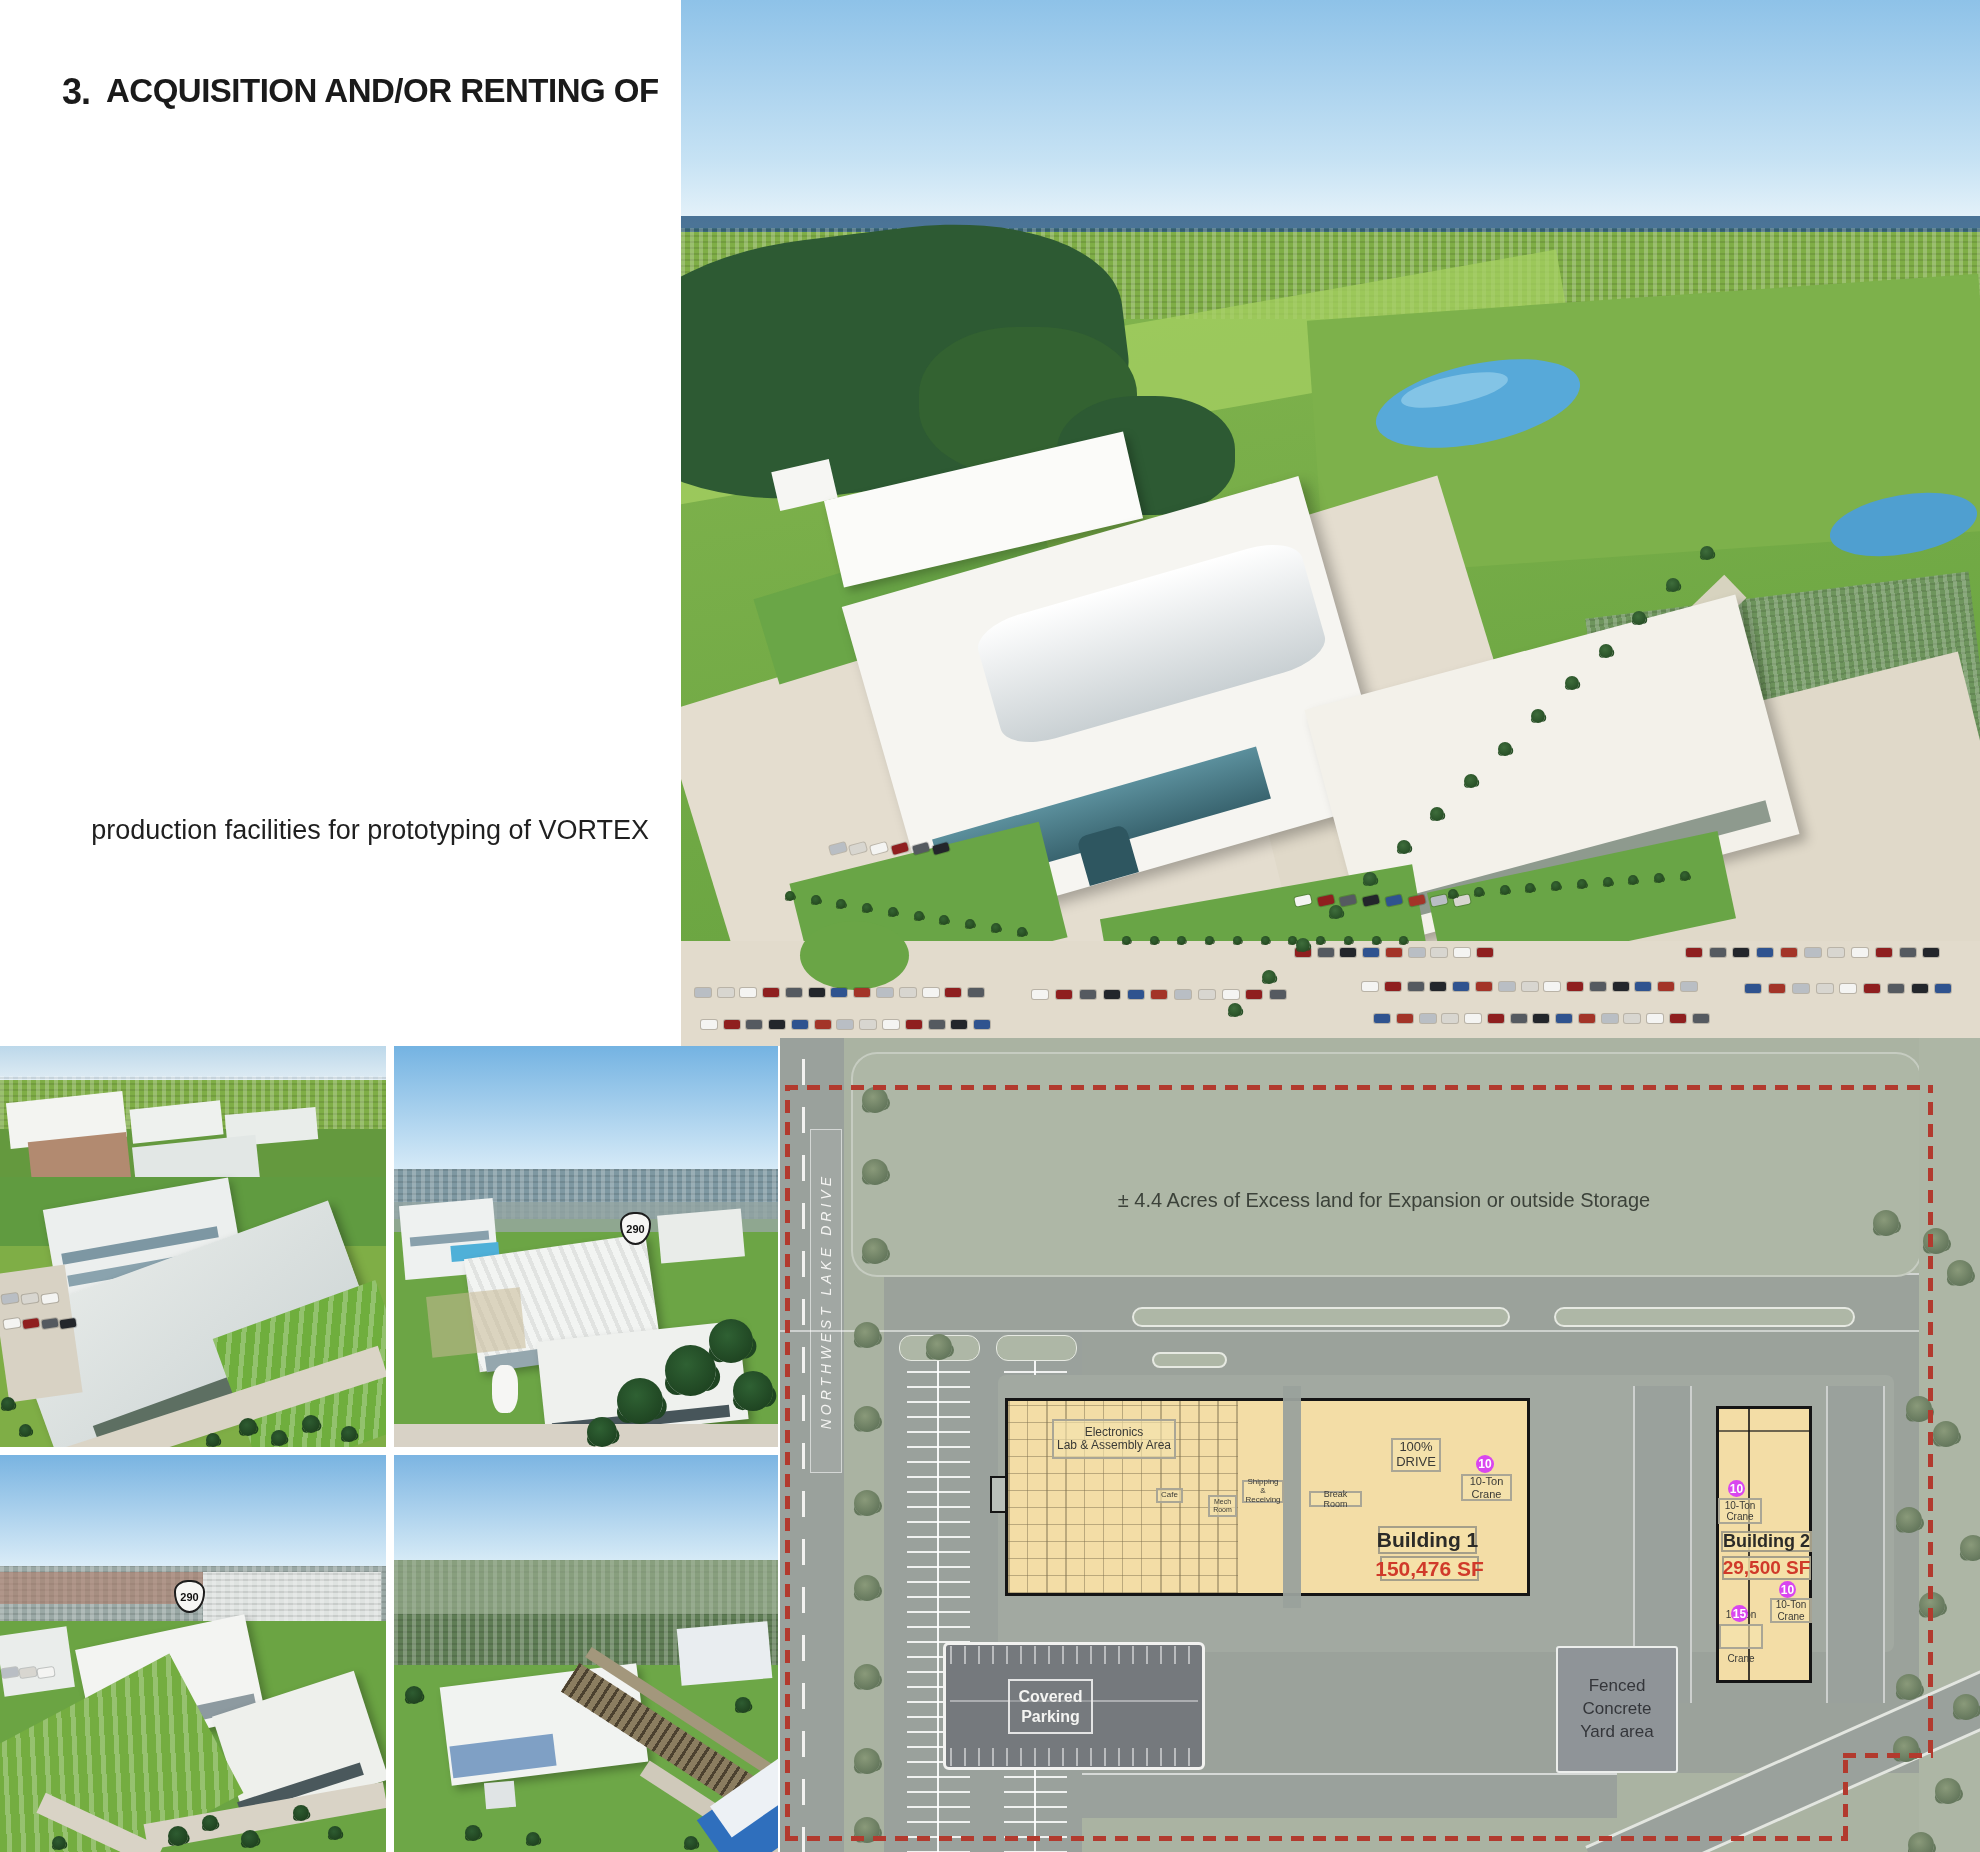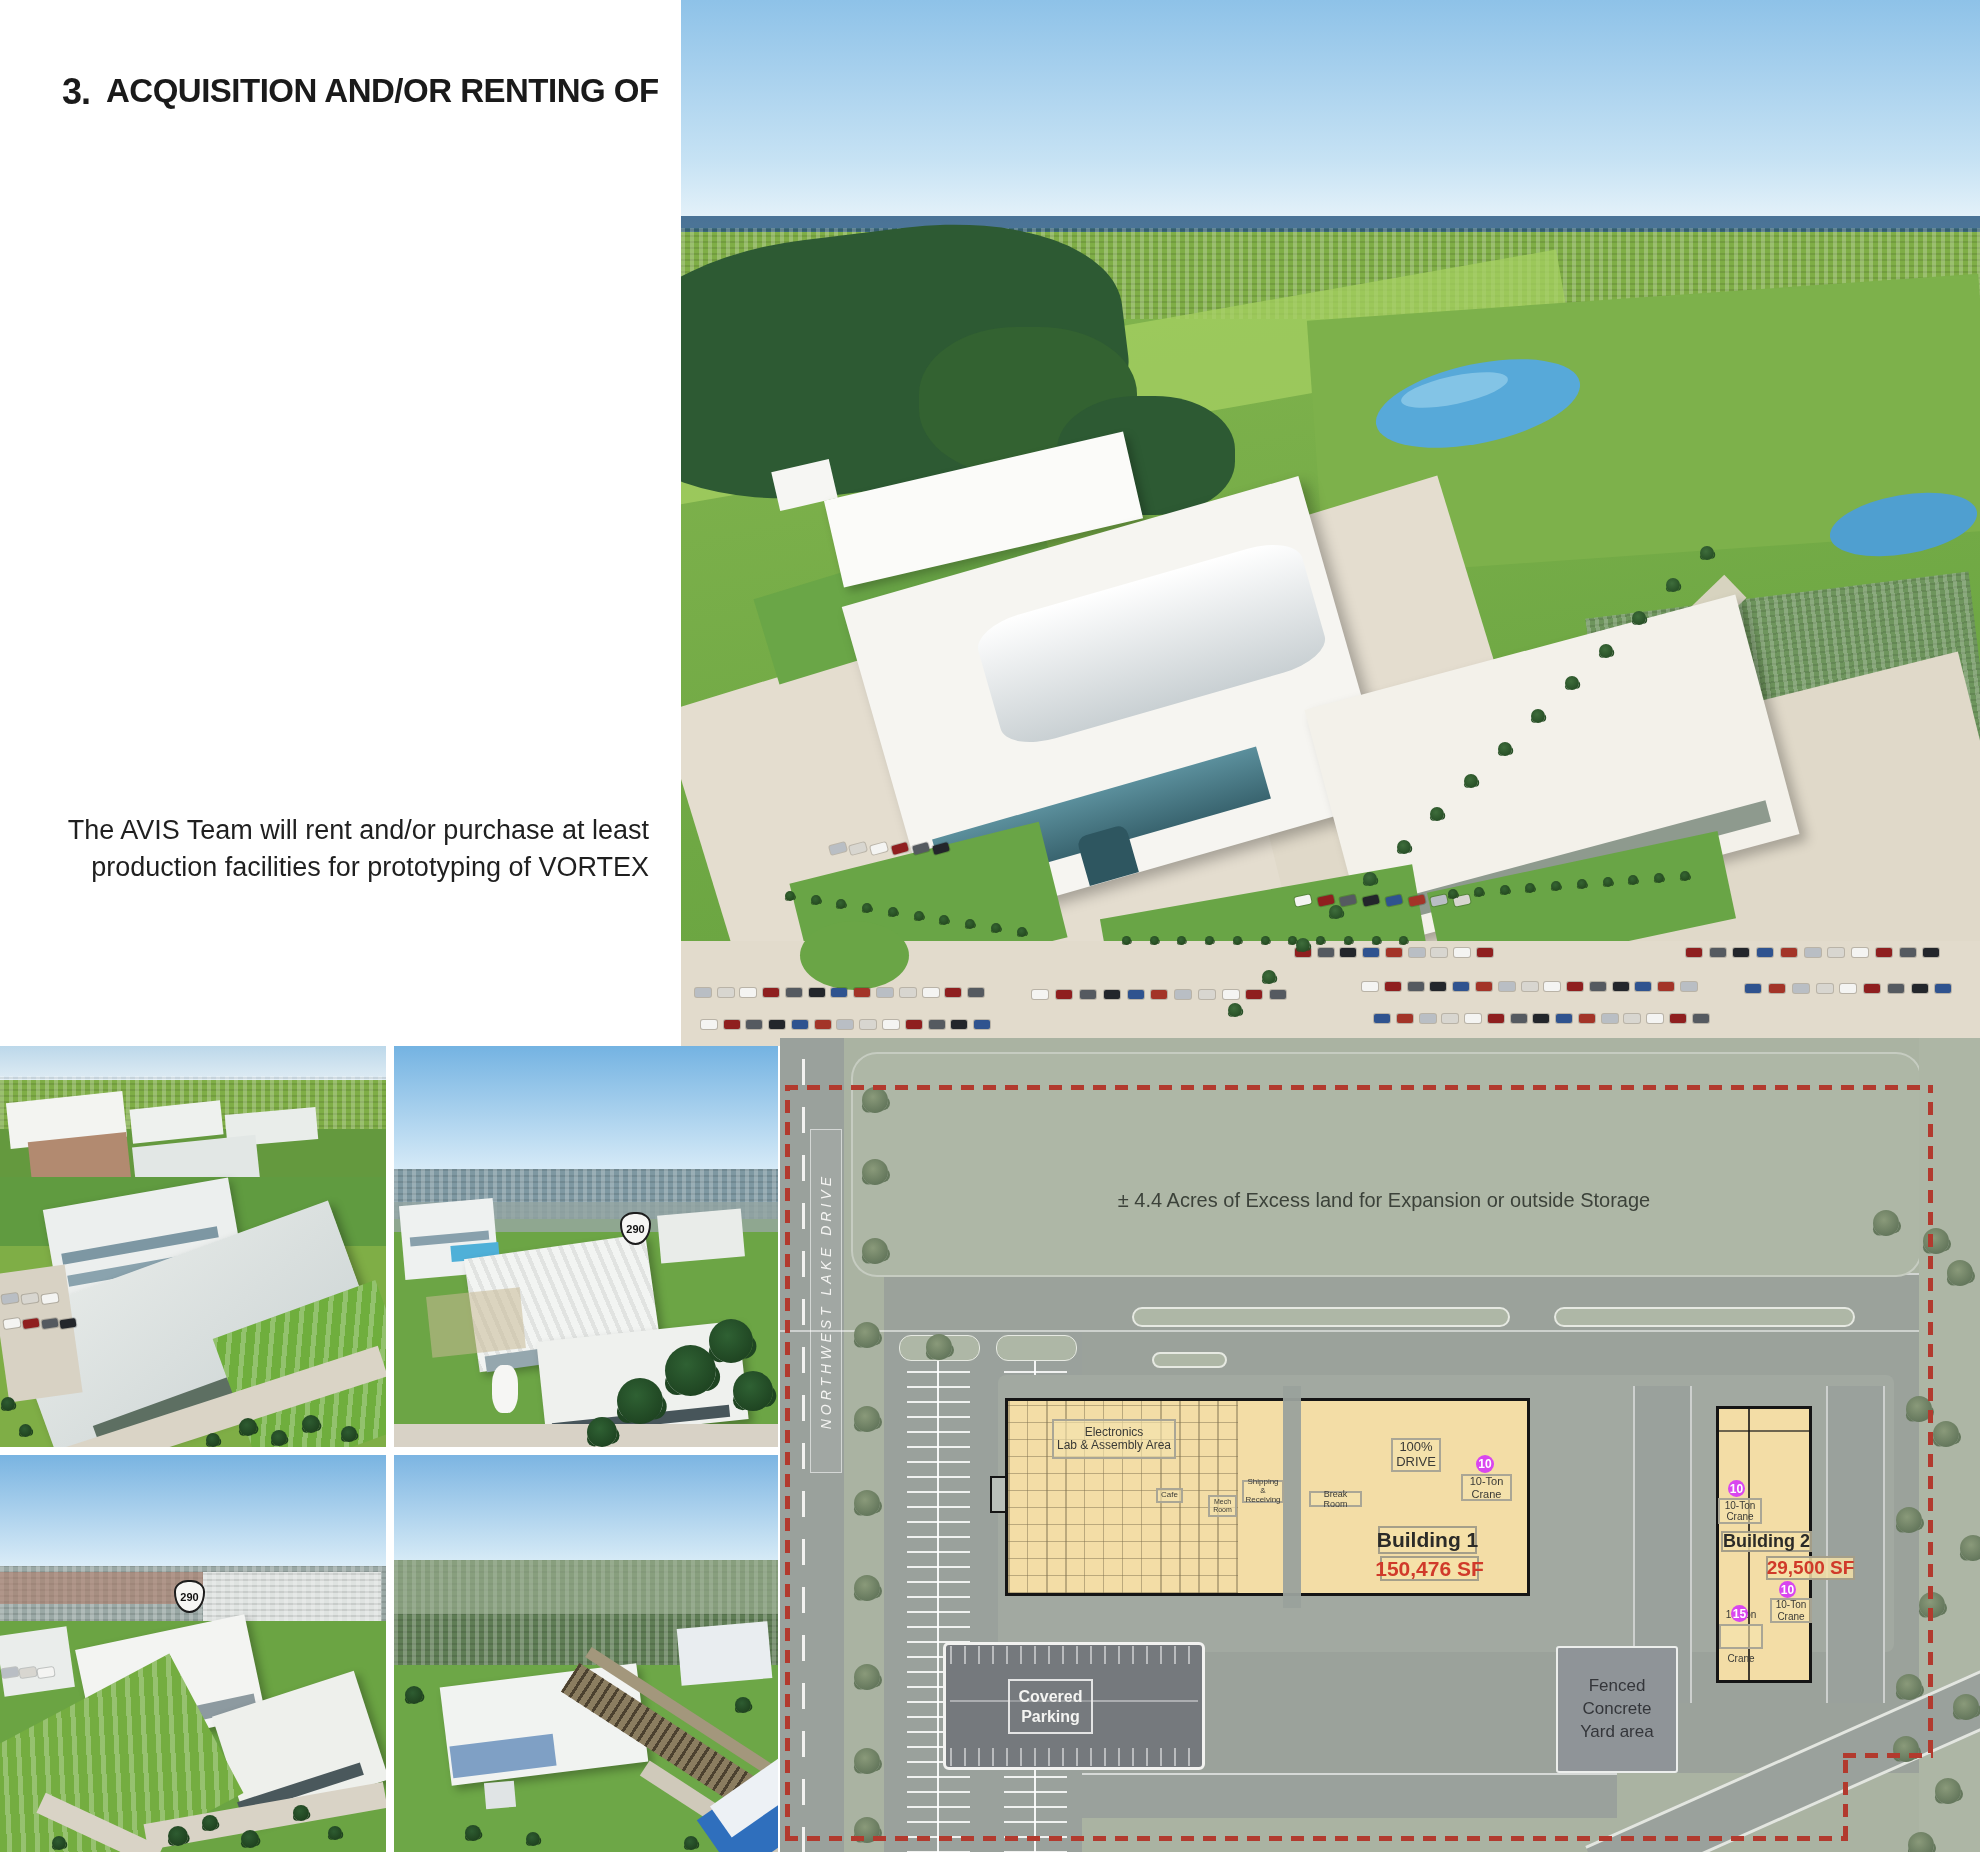--- a/index.html
+++ b/index.html
@@ -101,21 +101,20 @@
 <div class="page">
 
   <section class="text-panel">
     <div class="heading">
       <span class="h-num">3.</span>
       <span class="h-lines">
         <span class="h1">ACQUISITION AND/OR RENTING OF</span>
       </span>
     </div>
     <div class="para">
-      <span>The AVIS Team will rent and/or purchase at least</span>
       <span>production facilities for prototyping of VORTEX</span>
     </div>
   </section>
 
   <div class="photo" id="hero">
       <div style="position: absolute; left: 0px; top: 0px; width: 1299px; height: 228px; background: linear-gradient(rgb(142, 194, 232) 0%, rgb(198, 226, 244) 70%, rgb(233, 244, 250) 100%);"></div>
       <div style="position: absolute; left: 0px; top: 216px; width: 1299px; height: 16px; background: rgb(47, 93, 133); opacity: 0.85;"></div>
       <div style="position: absolute; left: 0px; top: 228px; width: 1299px; height: 99px; background: repeating-linear-gradient(90deg, rgba(255, 255, 255, 0.22) 0px, rgba(255, 255, 255, 0.22) 4px, transparent 4px, transparent 9px), repeating-linear-gradient(0deg, rgba(0, 0, 0, 0.1) 0px, rgba(0, 0, 0, 0.1) 2px, transparent 2px, transparent 6px);"></div>
       <div style="position: absolute; left: 0px; top: 319px; width: 1299px; height: 728px; background: linear-gradient(170deg, rgb(130, 180, 78) 0%, rgb(111, 168, 68) 55%, rgb(99, 160, 60) 100%);"></div>
       <div style="position: absolute; left: -79px; top: 333px; width: 970px; height: 99px; background: rgba(166, 208, 98, 0.75); transform: rotate(-10deg);"></div>
@@ -490,21 +489,21 @@
     <div class="abs" style="left:968px;top:368px;width:2px;height:277px;background:rgba(20,20,20,.8);"></div>
     <div class="abs" style="left:936px;top:392px;width:96px;height:2px;background:rgba(20,20,20,.6);"></div>
     <div class="badge" style="left:948px;top:442px;width:17px;height:17px;">10</div>
     <div class="plabel" style="left:938px;top:460px;width:44px;height:26px;font-size:10px;">
       <span>10-Ton</span>
       <span>Crane</span>
     </div>
     <div class="bname" style="left:941px;top:493px;width:91px;height:21px;font-size:18px;">
       <span>Building 2</span>
     </div>
-    <div class="bname barea" style="left:942px;top:518px;width:89px;height:24px;font-size:19px;margin-left:44px;">
+    <div class="bname barea" style="left:942px;top:518px;width:89px;height:24px;font-size:19px;">
       <span>29,500 SF</span>
     </div>
     <div class="badge" style="left:999px;top:543px;width:17px;height:17px;">10</div>
     <div class="plabel" style="left:990px;top:560px;width:42px;height:25px;font-size:10px;">
       <span>10-Ton</span>
       <span>Crane</span>
     </div>
     <div class="badge" style="left:951px;top:567px;width:17px;height:17px;">15</div>
     <div class="plabel" style="left:939px;top:586px;width:44px;height:25px;font-size:10px;gap:32px;">
       <span>15-Ton</span>

